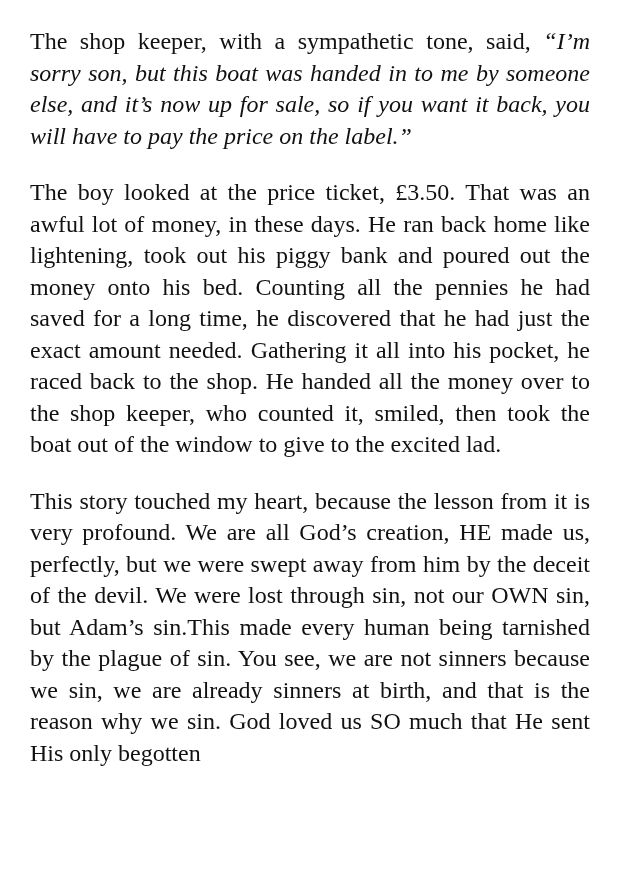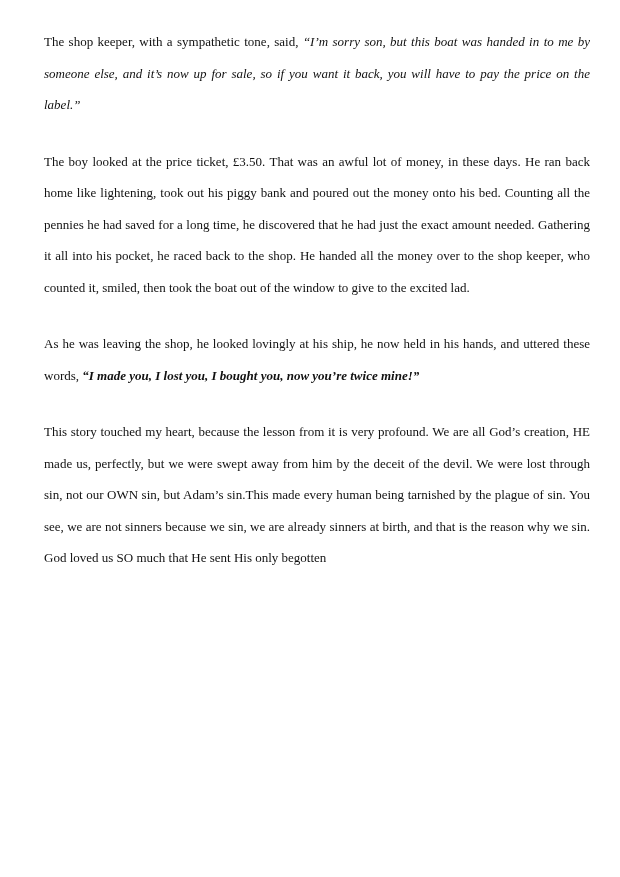--- a/index.html
+++ b/index.html
@@ -14,41 +14,40 @@
     color: #111111;
     overflow: hidden;
   }
   .page {
     box-sizing: border-box;
     width: 620px;
     height: 877px;
     padding: 26px 30px 10px 30px;
   }
   .para {
-    font-size: 13px;
+    font-size: 24px;
     line-height: 31.5px;
     text-align: justify;
     text-justify: inter-word;
-    margin: 0 0 25px 14px;
+    margin: 0 0 25px 0;
     hyphens: none;
   }
   .para:last-child {
     margin-bottom: 0;
   }
   .it {
     font-style: italic;
   }
   .bi {
     font-style: italic;
     font-weight: bold;
   }
 </style>
 </head>
 <body>
 
 <div class="page">
   <div id="body-text">
       <p class="para"><span>The shop keeper, with a sympathetic tone, said, </span><span class="it">“I’m sorry son, but this boat was handed in to me by someone else, and it’s now up for sale, so if you want it back, you will have to pay the price on the label.”</span></p>
       <p class="para"><span>The boy looked at the price ticket, £3.50. That was an awful lot of money, in these days. He ran back home like lightening, took out his piggy bank and poured out the money onto his bed. Counting all the pennies he had saved for a long time, he discovered that he had just the exact amount needed. Gathering it all into his pocket, he raced back to the shop. He handed all the money over to the shop keeper, who counted it, smiled, then took the boat out of the window to give to the excited lad.</span></p>
-      <p class="para"><span>As he was leaving the shop, he looked lovingly at his ship, he now held in his hands,  and uttered these words, </span><span class="bi">“I made you, I lost you, I bought you, now you’re twice mine!”</span></p>
       <p class="para"><span>This story touched my heart, because the lesson from it is very profound. We are all God’s creation, HE made us, perfectly, but we were swept away from him by the deceit of the devil. We were lost through sin, not our OWN sin, but Adam’s sin.This made every human being tarnished by the plague of sin. You see, we are not sinners because we sin, we are already sinners at birth, and that is the reason why we sin. God loved us SO much that He sent His only begotten</span></p>
     </div>
 </div>
 
 </body></html>

